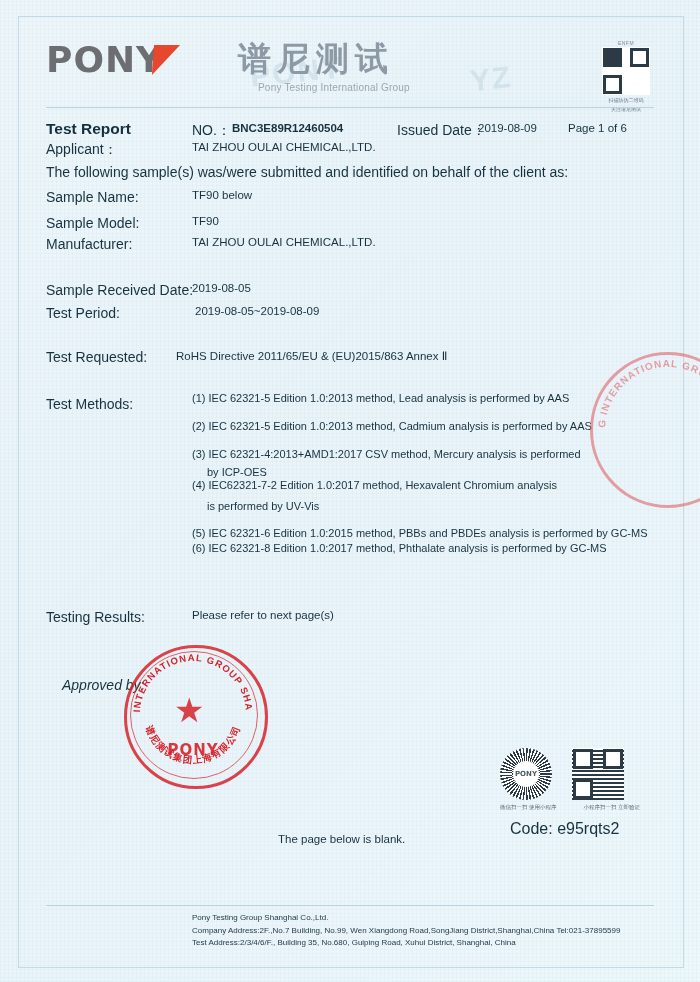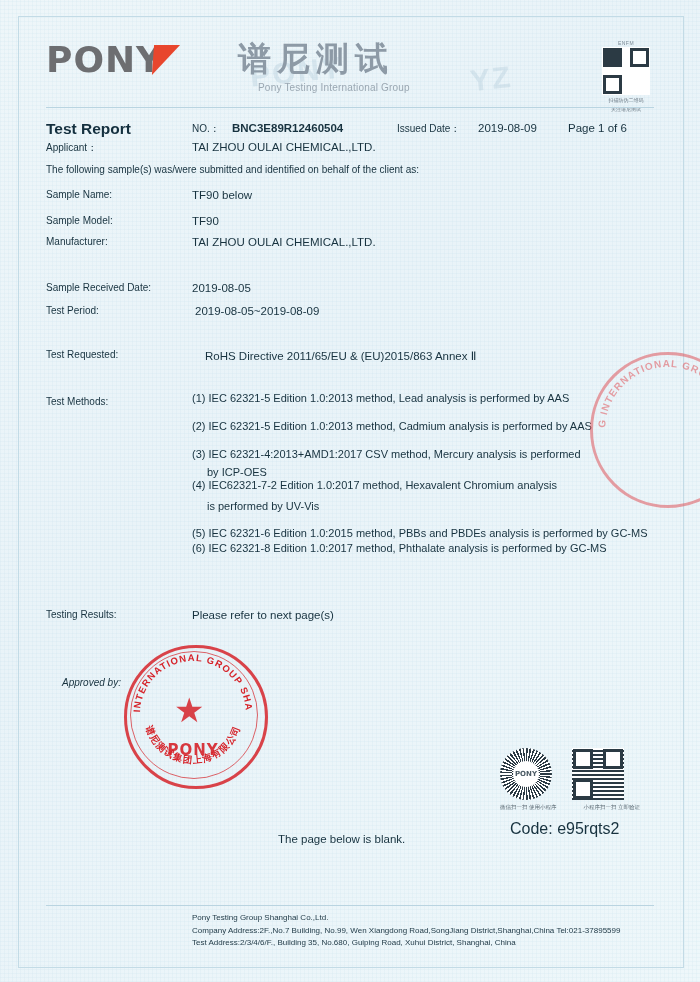--- a/index.html
+++ b/index.html
@@ -140,21 +140,21 @@
   
   .doc-title {
     position: absolute;
     left: 46px; top: 120px;
     font-size: 15.5px;
     font-weight: bold;
     color: #14303f;
   }
   .row-label {
     position: absolute;
-    font-size: 10px;
+    font-size: 14px;
     color: #17323f;
     white-space: nowrap;
   }
   .row-value {
     position: absolute;
     font-size: 11.5px;
     color: #17323f;
     white-space: nowrap;
   }
   .strong-v { font-weight: bold; }
@@ -381,21 +381,21 @@
   <div class="row-label" style="left:46px; top:236px;">Manufacturer:</div>
   <div class="row-value" style="left:192px; top:236px;">TAI ZHOU OULAI CHEMICAL.,LTD.</div>
 
   <div class="row-label" style="left:46px; top:282px;">Sample Received Date:</div>
   <div class="row-value" style="left:192px; top:282px;">2019-08-05</div>
 
   <div class="row-label" style="left:46px; top:305px;">Test Period:</div>
   <div class="row-value" style="left:195px; top:305px;text-align:right;">2019-08-05~2019-08-09</div>
 
   <div class="row-label" style="left:46px; top:349px;">Test Requested:</div>
-  <div class="row-value" style="left:205px; top:349px;">RoHS Directive 2011/65/EU &amp; (EU)2015/863 Annex Ⅱ</div>
+  <div class="row-value" style="left:176px; top:349px;">RoHS Directive 2011/65/EU &amp; (EU)2015/863 Annex Ⅱ</div>
 
   <div class="row-label" style="left:46px; top:396px;">Test Methods:</div>
   <div class="method-line" style="left:192px; top:392px;">(1) IEC 62321-5 Edition 1.0:2013 method, Lead analysis is performed by AAS</div>
   <div class="method-line" style="left:192px; top:420px;">(2) IEC 62321-5 Edition 1.0:2013 method, Cadmium analysis is performed by AAS</div>
   <div class="method-line" style="left:192px; top:448px;">(3) IEC 62321-4:2013+AMD1:2017 CSV method, Mercury analysis is performed</div>
   <div class="method-line" style="left:207px; top:466px;">by ICP-OES</div>
   <div class="method-line" style="left:192px; top:479px;">(4) IEC62321-7-2 Edition 1.0:2017 method, Hexavalent Chromium analysis</div>
   <div class="method-line" style="left:207px; top:500px;">is performed by UV-Vis</div>
   <div class="method-line" style="left:192px; top:527px;">(5) IEC 62321-6 Edition 1.0:2015 method, PBBs and PBDEs analysis is performed by GC-MS</div>
   <div class="method-line" style="left:192px; top:542px;">(6) IEC 62321-8 Edition 1.0:2017 method, Phthalate analysis is performed by GC-MS</div>

